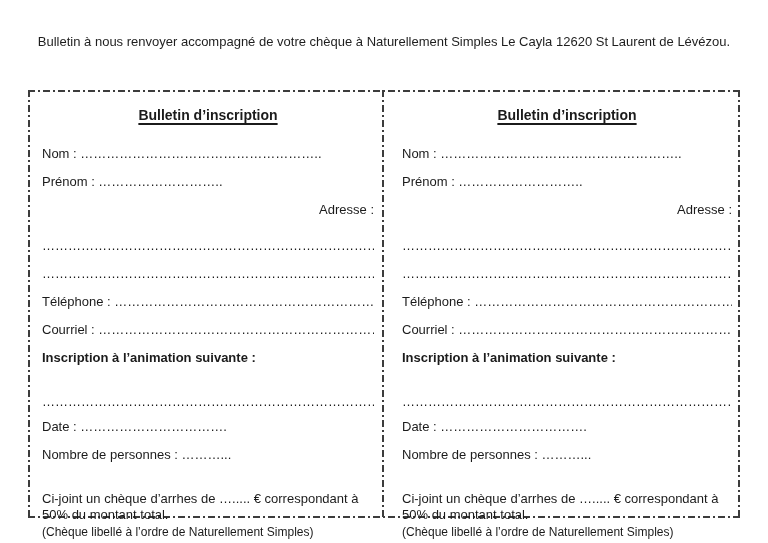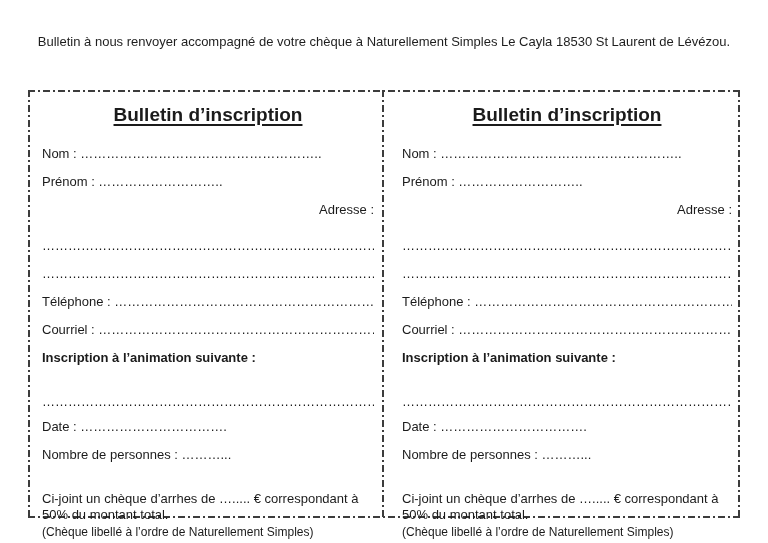--- a/index.html
+++ b/index.html
@@ -52,21 +52,21 @@
     top: 92px;
     height: 424px;
     padding: 13px 6px 0 12px;
     font-size: 13px;
     line-height: 16px;
   }
   .col-left  { left: 30px;  width: 350px; }
   .col-right { left: 390px; width: 348px; }
 
   .form-title {
-    font-size: 19px;
+    font-size: 14px;
     line-height: 20px;
     font-weight: bold;
     text-align: center;
     text-decoration: underline;
     text-decoration-thickness: 1.5px;
     text-underline-offset: 3px;
     margin-bottom: 21px;
   }
 
   .row  { margin-bottom: 12px; }
@@ -81,21 +81,21 @@
   .cheque-note {
     font-size: 12px;
     line-height: 14px;
     margin-top: 2px;
   }
 </style>
 </head>
 <body>
 
 <div class="page-header">
-  <div>Bulletin à nous renvoyer accompagné de votre chèque à Naturellement Simples Le Cayla 18530 St Laurent de Lévézou.</div>
+  <div>Bulletin à nous renvoyer accompagné de votre chèque à Naturellement Simples Le Cayla 12620 St Laurent de Lévézou.</div>
 </div>
 
 <div class="cut-h cut-top"></div>
 <div class="cut-h cut-bottom"></div>
 <div class="cut-v cut-left"></div>
 <div class="cut-v cut-right"></div>
 <div class="cut-v cut-mid"></div>
 
 <section class="form-col col-left">
   <h2 class="form-title">Bulletin d’inscription</h2>

